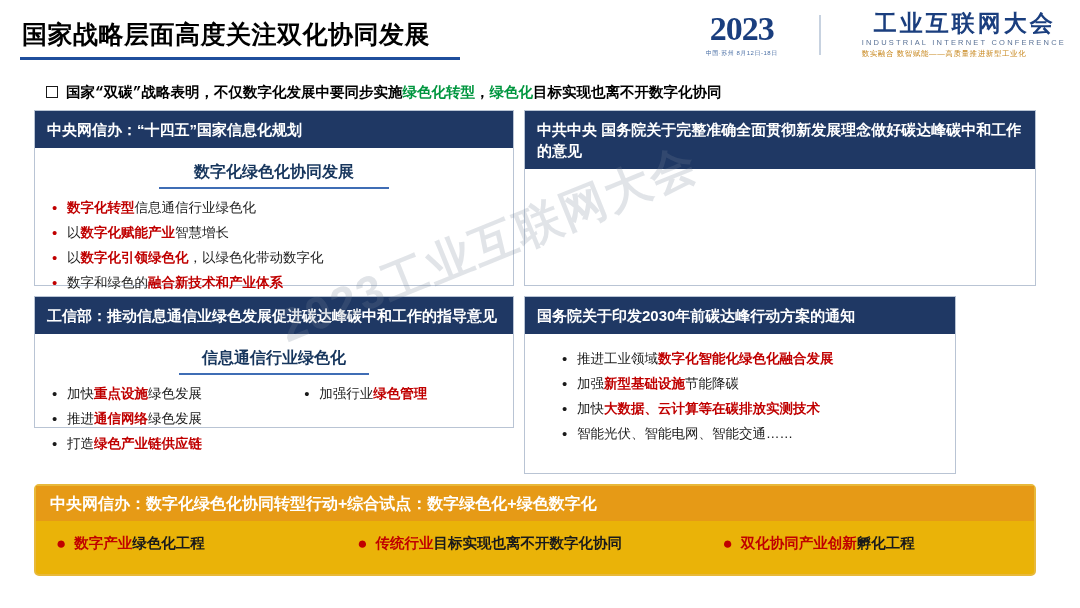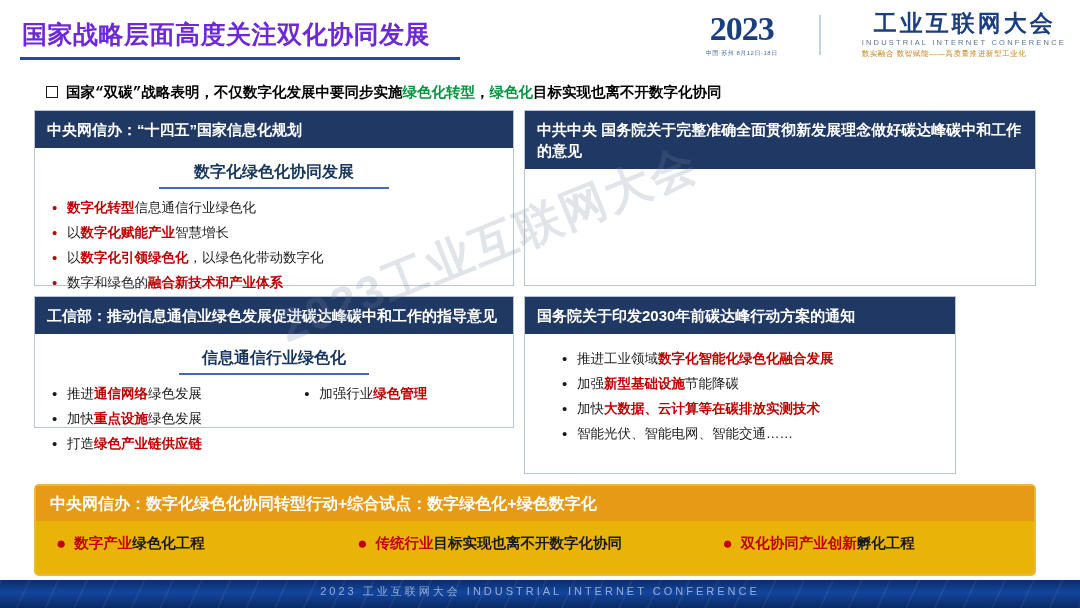--- a/index.html
+++ b/index.html
@@ -29,21 +29,21 @@
     width: 1080px;
     height: 72px;
     background: #ffffff;
   }
   .header-title {
     position: absolute;
     left: 22px;
     top: 18px;
     font-size: 25px;
     font-weight: bold;
-    color: #6d28d9;
+    color: #000000;
     letter-spacing: 0.5px;
     white-space: nowrap;
   }
   .header-rule {
     position: absolute;
     left: 20px;
     top: 57px;
     width: 440px;
     height: 3px;
     background: #1f4e9c;
@@ -337,22 +337,22 @@
   </div>
 
   <div class="panel" id="panel-miit">
     <div class="panel-head">工信部：推动信息通信业绿色发展促进碳达峰碳中和工作的指导意见</div>
     <div class="panel-body">
       <div class="sub-title">信息通信行业绿色化</div>
       <div class="sub-underline" style="width:190px;"></div>
       <div class="two-col">
         <div class="col-a">
           <ul class="bul" id="list-miit-left">
+              <li><span class="">加快</span><span class="b red">重点设施</span><span class="">绿色发展</span></li>
               <li><span class="">推进</span><span class="b red">通信网络</span><span class="">绿色发展</span></li>
-              <li><span class="">加快</span><span class="b red">重点设施</span><span class="">绿色发展</span></li>
               <li><span class="">打造</span><span class="b red">绿色产业链供应链</span></li>
             </ul>
         </div>
         <div class="col-b">
           <ul class="bul" id="list-miit-right">
               <li><span class="">加强行业</span><span class="b red">绿色管理</span></li>
             </ul>
         </div>
       </div>
     </div>
@@ -386,17 +386,14 @@
         <div class="bottom-item bi-3">
           <span class="dot">●</span>
           <span class="b red">双化协同产业创新</span>
           <span class="b">孵化工程</span>
         </div>
       </div>
   </div>
 
   <div class="watermark">2023工业互联网大会</div>
 
-  <div class="footer">
-    <div class="footer-text">2023 工业互联网大会  INDUSTRIAL INTERNET CONFERENCE</div>
-  </div>
 
 </div>
 
 </body></html>

